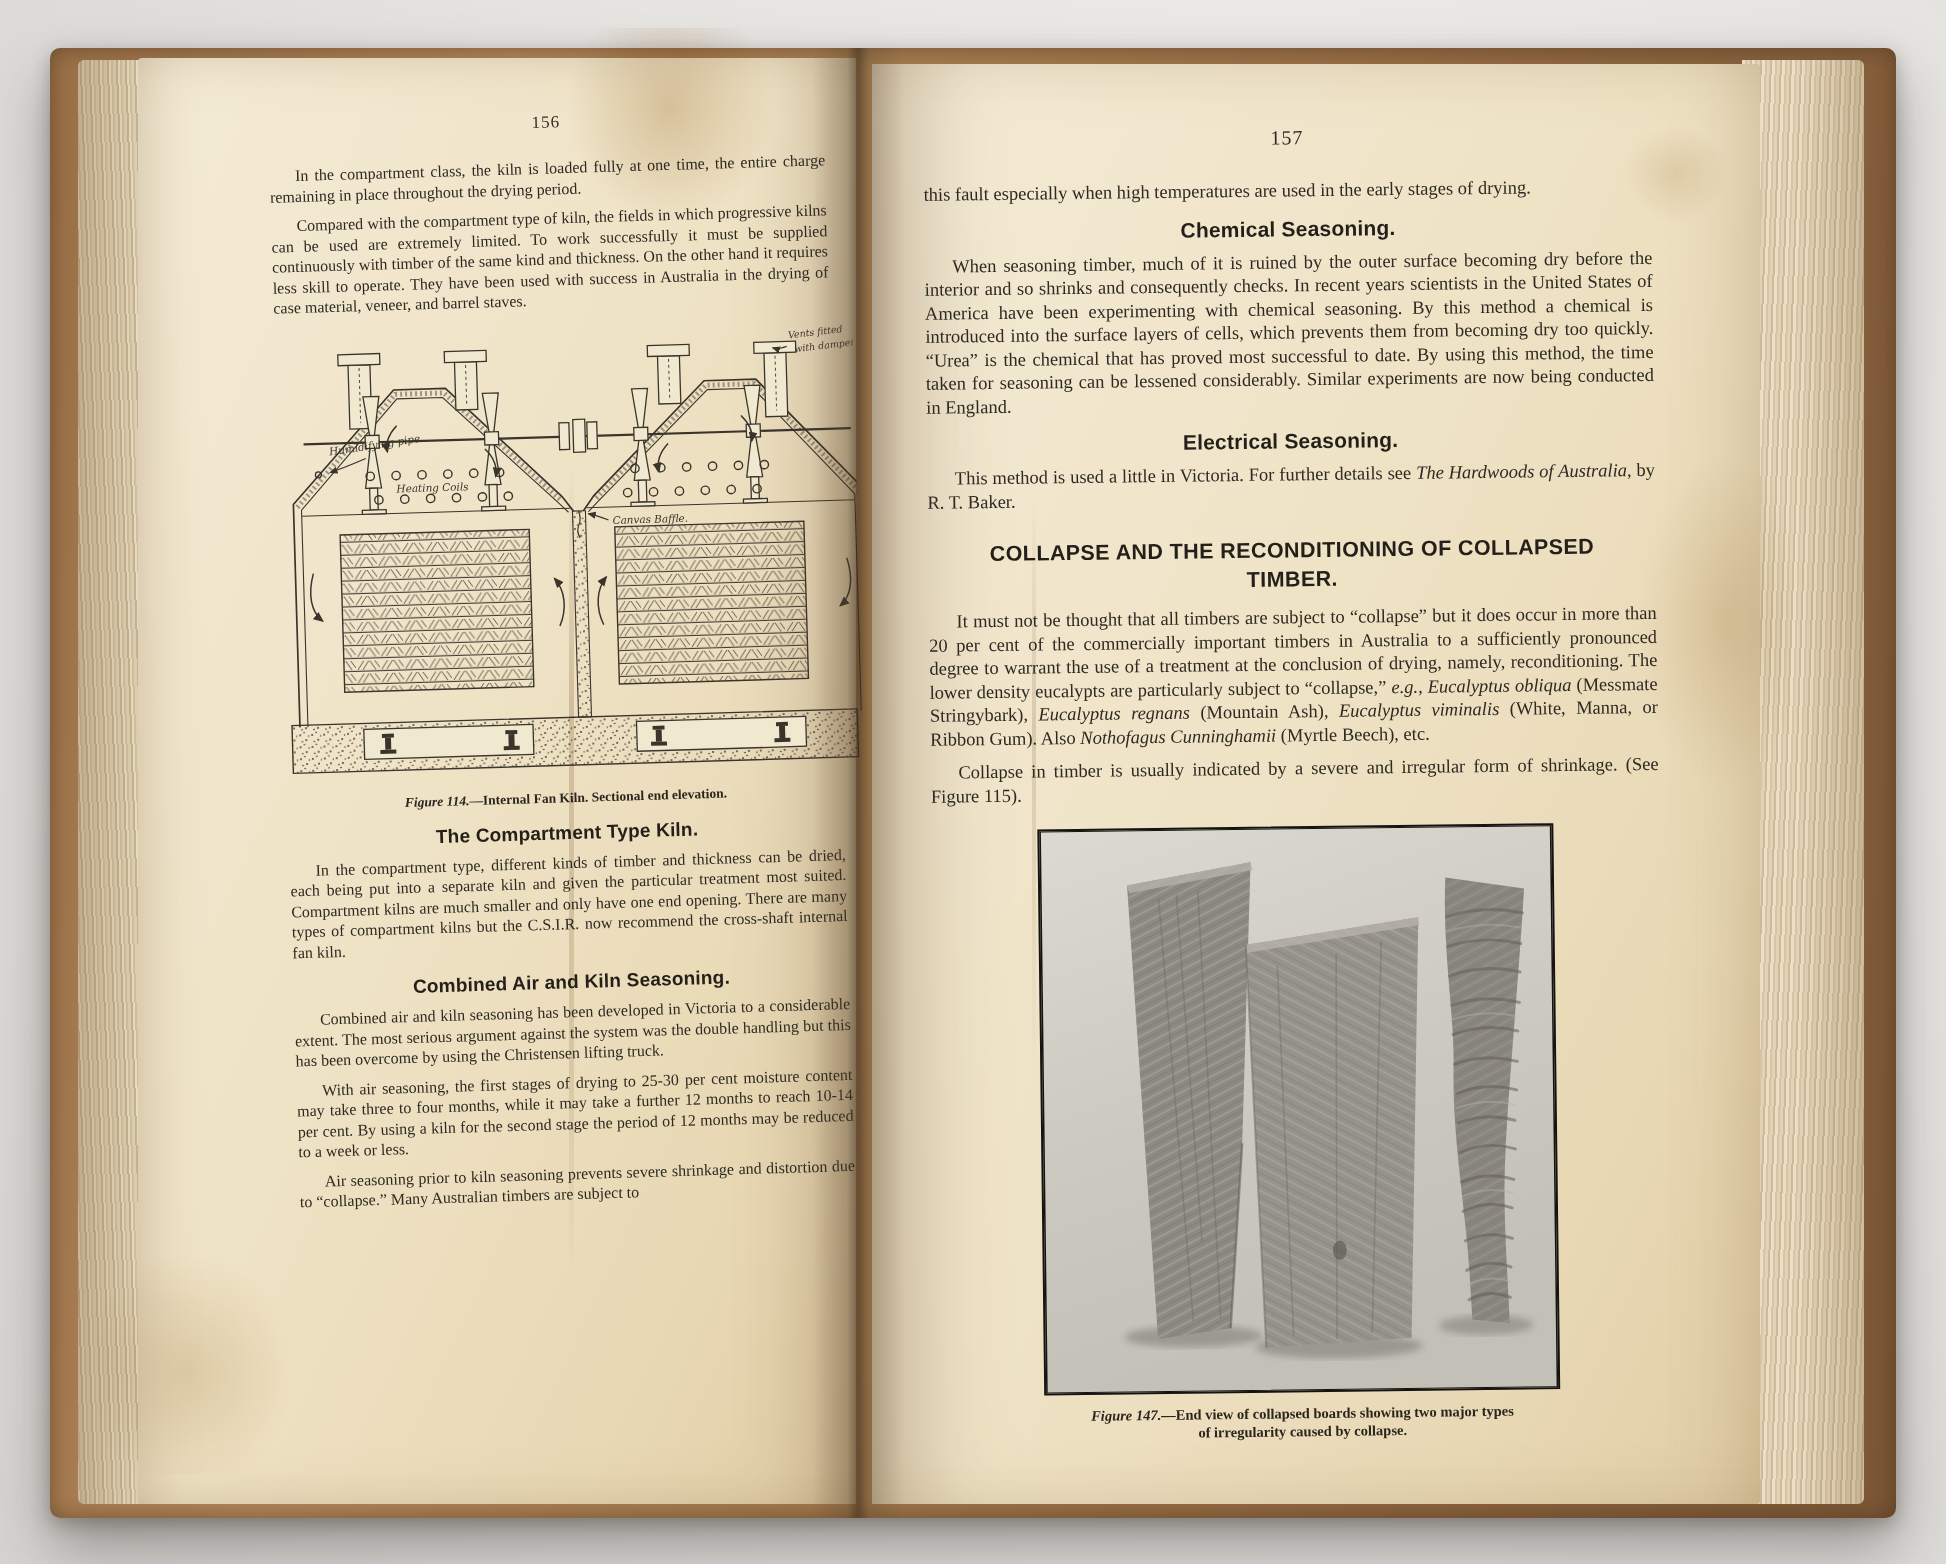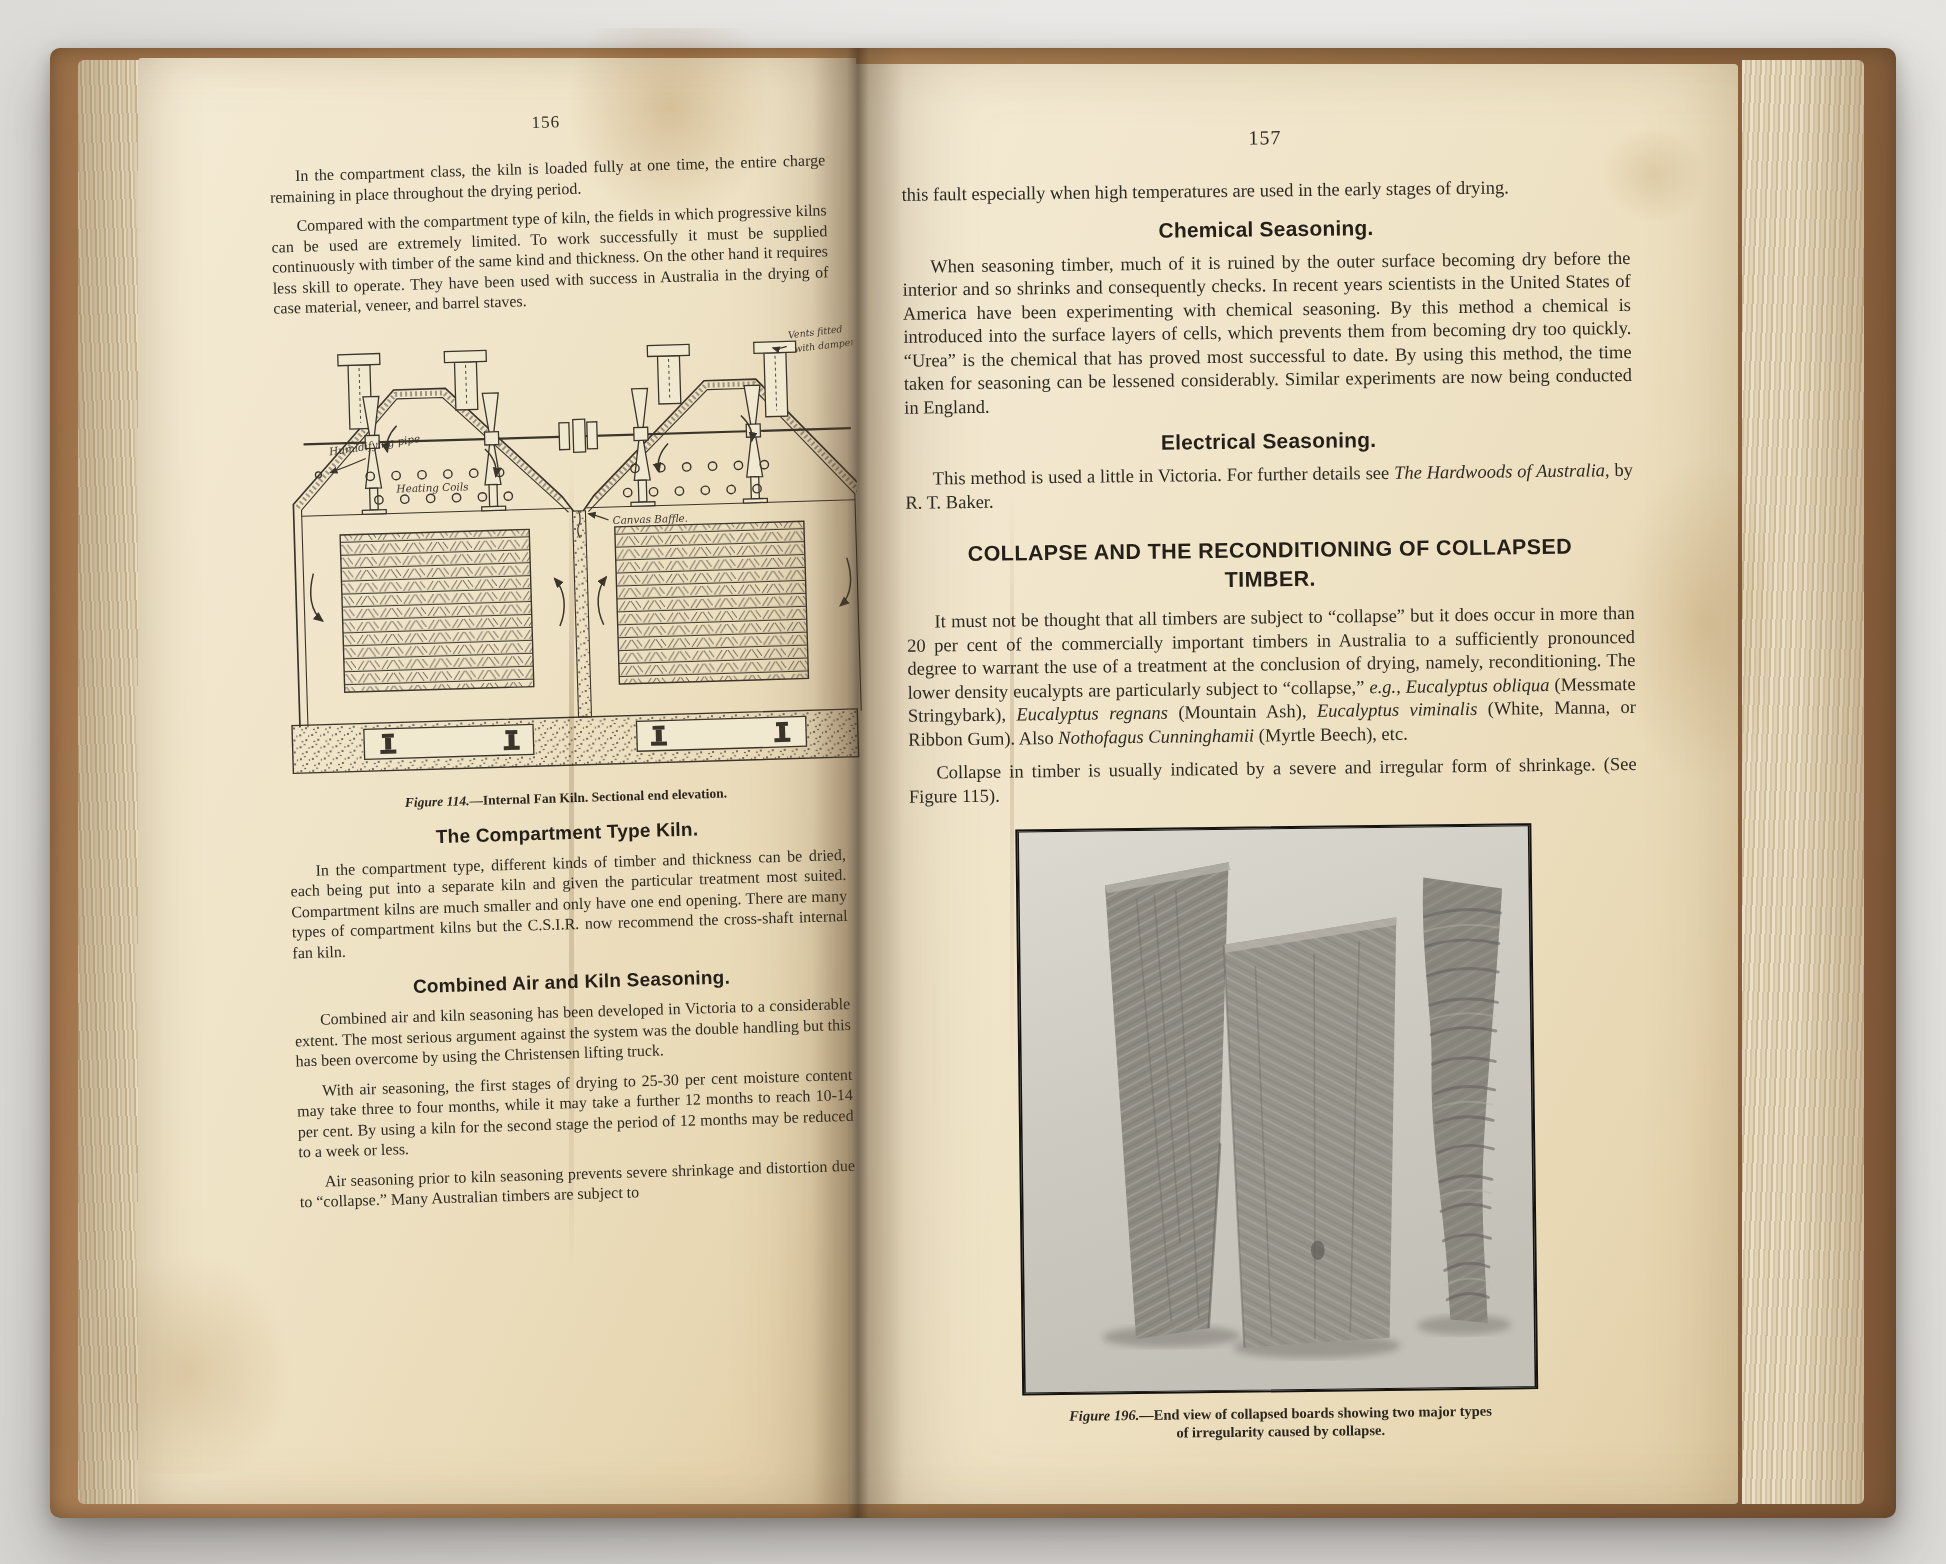--- a/index.html
+++ b/index.html
@@ -30,21 +30,21 @@
   .page{
     position:absolute;
     background:linear-gradient(115deg,#f4ebd5 0%,#efe3c6 45%,#e8d8b4 80%,#e0cda5 100%);
     box-shadow:0 4px 10px rgba(70,50,30,.25);
   }
   .page.left{
     left:88px;top:10px;width:718px;height:1446px;border-radius:4px 0 0 4px;
     box-shadow:inset 34px 0 55px -28px rgba(125,95,55,.30), inset -70px 0 90px -45px rgba(100,70,40,.40);
   }
   .page.right{
-    left:800px;top:16px;width:888px;height:1440px;border-radius:0 4px 4px 0;
+    left:822px;top:16px;width:888px;height:1440px;border-radius:0 4px 4px 0;
     box-shadow:inset 80px 0 100px -50px rgba(110,80,50,.42), inset -55px 0 80px -45px rgba(135,105,65,.30);
   }
   .gutter{
     position:absolute;left:762px;top:0;width:92px;height:100%;z-index:5;pointer-events:none;
     background:linear-gradient(90deg, rgba(90,70,45,0) 0%, rgba(90,70,45,.28) 38%, rgba(55,40,25,.55) 50%, rgba(90,70,45,.25) 62%, rgba(90,70,45,0) 100%);
   }
   .stain{position:absolute;pointer-events:none;z-index:3;mix-blend-mode:multiply;}
   .content{position:relative;z-index:1;}
   .page.left .content{padding:56px 34px 0 128px;transform:rotate(-1.7deg);transform-origin:50% 0;}
   .page.right .content{padding:62px 110px 0 50px;transform:rotate(-0.7deg);transform-origin:50% 0;}
@@ -370,21 +370,21 @@
                   <path d="M416,197 q34,-11 67,-3"></path>
                   <path d="M420,287 q30,-11 60,-3"></path>
               <path d="M425,377 q26,-11 52,-3"></path>
                   <path d="M429,467 q22,-11 44,-3"></path>
             </g>
           </g>
           <rect x="0" y="0" width="520" height="572" fill="none" stroke="#15130f" stroke-width="2"></rect>
         </svg>
         </span>
         <div class="fig-caption">
-          <span class="lead">Figure 196.</span><span>—End view of collapsed boards showing two major types</span><br>
+          <span class="lead">Figure 147.</span><span>—End view of collapsed boards showing two major types</span><br>
           <span>of irregularity caused by collapse.</span>
         </div>
       </div>
     </div>
   </div>
 
   <div class="gutter"></div>
 </div>
 
 </body></html>

